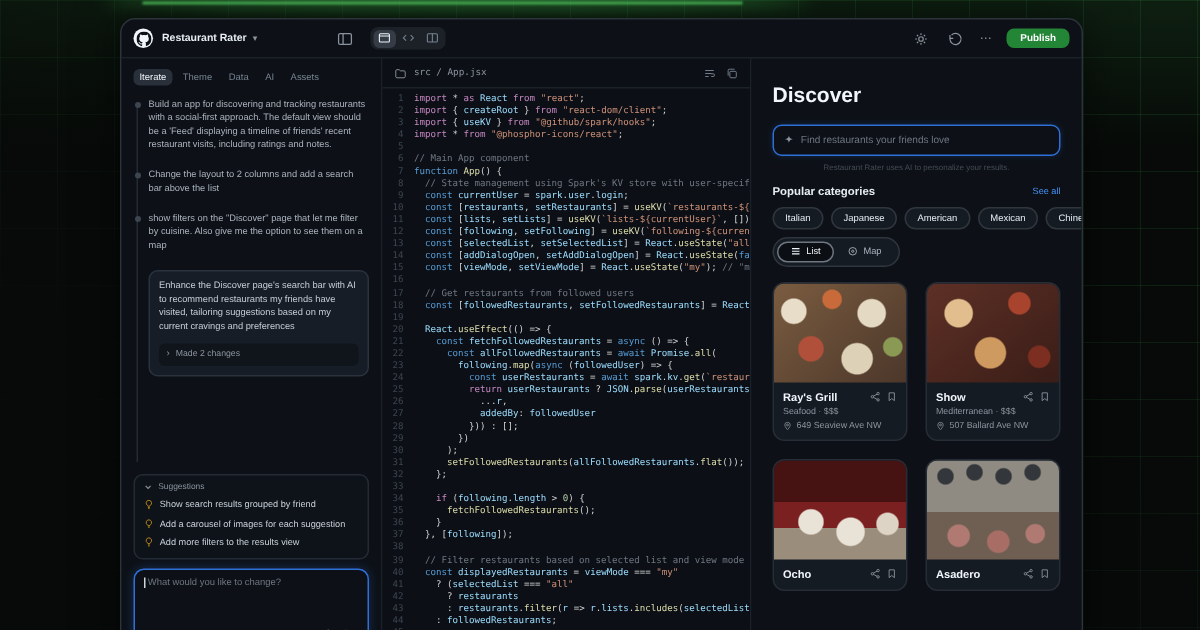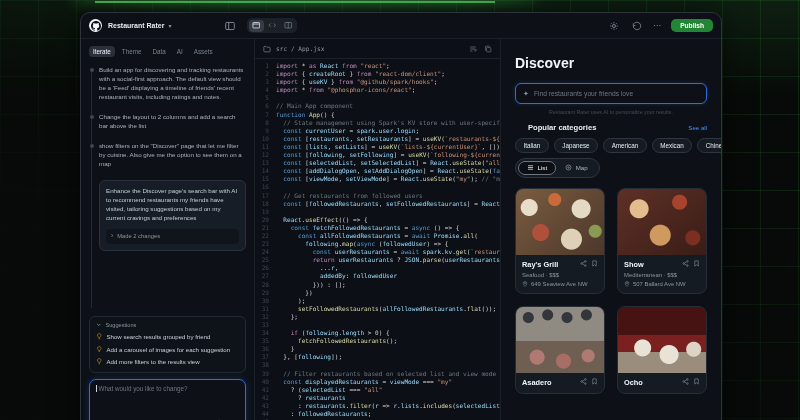--- a/index.html
+++ b/index.html
@@ -80,33 +80,33 @@
   .c-num{color:#b5cea8;} .c-fn{color:#dcdcaa;} .c-id{color:#9cdcfe;}
 
   
   .preview{flex:1;background:#0d1117;padding:9px 14px;overflow:hidden;min-width:0;}
   .pv-title{font-size:14px;font-weight:700;color:#f0f6fc;margin:7px 0 12px;}
   .searchbox{height:19px;border:1px solid #2e6fd8;border-radius:6px;display:flex;align-items:center;gap:5px;padding:0 7px;cursor:text;box-shadow:0 0 5px rgba(46,111,216,.22);}
   .sparkle{color:#8b949e;font-size:7px;line-height:1;}
   .ph2{color:#6e7681;font-size:6.7px;}
   .caption{text-align:center;font-size:5.3px;color:#434b55;margin:4.5px 0 6px;}
   .sec-head{display:flex;justify-content:space-between;align-items:center;margin:8px 0 6px;}
-  .sec-title{font-size:7.6px;font-weight:700;color:#e6edf3;margin-left:13px;}
+  .sec-title{font-size:7.6px;font-weight:700;color:#e6edf3;}
   .see-all{font-size:6.1px;color:#4493f8;cursor:pointer;text-decoration:none;}
   .chips{display:flex;gap:5px;flex-wrap:nowrap;}
   .chip{border:1px solid #30363d;border-radius:999px;padding:3px 7.5px;font-size:6.3px;color:#e6edf3;background:#151b22;cursor:pointer;font-family:"Liberation Sans",sans-serif;white-space:nowrap;}
   .toggle{display:inline-flex;border:1px solid #30363d;border-radius:999px;padding:2px;background:#151b22;margin:5px 0 10px;}
   .seg{display:flex;align-items:center;gap:3.5px;padding:2.5px 8px;border-radius:999px;font-size:6.2px;color:#aab2bc;cursor:pointer;border:1px solid transparent;}
   .seg.on{background:#0b0f14;border-color:#6e7681;color:#f0f6fc;}
   .seg svg{width:7px;height:7px;}
   .cards{display:grid;grid-template-columns:1fr 1fr;gap:12px;}
   .card{background:#151b22;border:1px solid #262d36;border-radius:8px;overflow:hidden;cursor:pointer;}
   .photo{height:66px;}
   .card-body{padding:5px 6px 6px;}
-  .card-top{display:flex;gap:4.5px;}
+  .card-top{display:flex;align-items:center;gap:4.5px;}
   .card-name{font-size:7.4px;font-weight:700;color:#f0f6fc;flex:1;}
   .ci{width:7px;height:7px;color:#8b949e;flex:none;}
   .meta{font-size:5.9px;color:#8b949e;margin-top:3px;}
   .addr{display:flex;align-items:center;gap:3px;}
   .pin{width:6px;height:6px;color:#8b949e;flex:none;}
   
   .p0{background:
     radial-gradient(circle at 15% 28%,#e8ddc8 0 8px,transparent 9px),
     radial-gradient(circle at 44% 16%,#c96a3b 0 6px,transparent 7px),
     radial-gradient(circle at 74% 30%,#e4d9c2 0 9px,transparent 10px),
@@ -445,55 +445,55 @@
         <svg class="pin" viewBox="0 0 14 14" fill="none" stroke="currentColor" stroke-width="1.2">
                     <path d="M7 1.2a4.2 4.2 0 0 1 4.2 4.2C11.2 8.4 7 12.8 7 12.8S2.8 8.4 2.8 5.4A4.2 4.2 0 0 1 7 1.2z"></path>
                     <circle cx="7" cy="5.4" r="1.5"></circle>
                   </svg>
         <span class="addr-text">507 Ballard Ave NW</span>
       </div>
     </div>
   </div>
 
   <div class="card">
+    <div class="photo p3"></div>
+    <div class="card-body">
+      <div class="card-top">
+        <span class="card-name">Ocho</span>
+        <svg class="ci share" viewBox="0 0 14 14" fill="none" stroke="currentColor" stroke-width="1.2">
+                    <circle cx="10.8" cy="2.8" r="1.6"></circle>
+                    <circle cx="3.2" cy="7" r="1.6"></circle>
+                    <circle cx="10.8" cy="11.2" r="1.6"></circle>
+                    <line x1="4.6" y1="6.2" x2="9.4" y2="3.6"></line>
+                    <line x1="4.6" y1="7.8" x2="9.4" y2="10.4"></line>
+                  </svg>
+        <svg class="ci bm" viewBox="0 0 14 14" fill="none" stroke="currentColor" stroke-width="1.2">
+                    <path d="M3.5 1.8h7v10.4L7 9.4l-3.5 2.8z"></path>
+                  </svg>
+      </div>
+
+    </div>
+  </div>
+
+  <div class="card">
     <div class="photo p2"></div>
     <div class="card-body">
       <div class="card-top">
         <span class="card-name">Asadero</span>
         <svg class="ci share" viewBox="0 0 14 14" fill="none" stroke="currentColor" stroke-width="1.2">
                     <circle cx="10.8" cy="2.8" r="1.6"></circle>
                     <circle cx="3.2" cy="7" r="1.6"></circle>
                     <circle cx="10.8" cy="11.2" r="1.6"></circle>
                     <line x1="4.6" y1="6.2" x2="9.4" y2="3.6"></line>
                     <line x1="4.6" y1="7.8" x2="9.4" y2="10.4"></line>
                   </svg>
         <svg class="ci bm" viewBox="0 0 14 14" fill="none" stroke="currentColor" stroke-width="1.2">
                     <path d="M3.5 1.8h7v10.4L7 9.4l-3.5 2.8z"></path>
                   </svg>
       </div>
 
     </div>
   </div>
-
-  <div class="card">
-    <div class="photo p3"></div>
-    <div class="card-body">
-      <div class="card-top">
-        <span class="card-name">Ocho</span>
-        <svg class="ci share" viewBox="0 0 14 14" fill="none" stroke="currentColor" stroke-width="1.2">
-                    <circle cx="10.8" cy="2.8" r="1.6"></circle>
-                    <circle cx="3.2" cy="7" r="1.6"></circle>
-                    <circle cx="10.8" cy="11.2" r="1.6"></circle>
-                    <line x1="4.6" y1="6.2" x2="9.4" y2="3.6"></line>
-                    <line x1="4.6" y1="7.8" x2="9.4" y2="10.4"></line>
-                  </svg>
-        <svg class="ci bm" viewBox="0 0 14 14" fill="none" stroke="currentColor" stroke-width="1.2">
-                    <path d="M3.5 1.8h7v10.4L7 9.4l-3.5 2.8z"></path>
-                  </svg>
-      </div>
-
-    </div>
-  </div>
 </div>
       </section>
     </div>
   </div>
 </div>
 
 </body></html>

